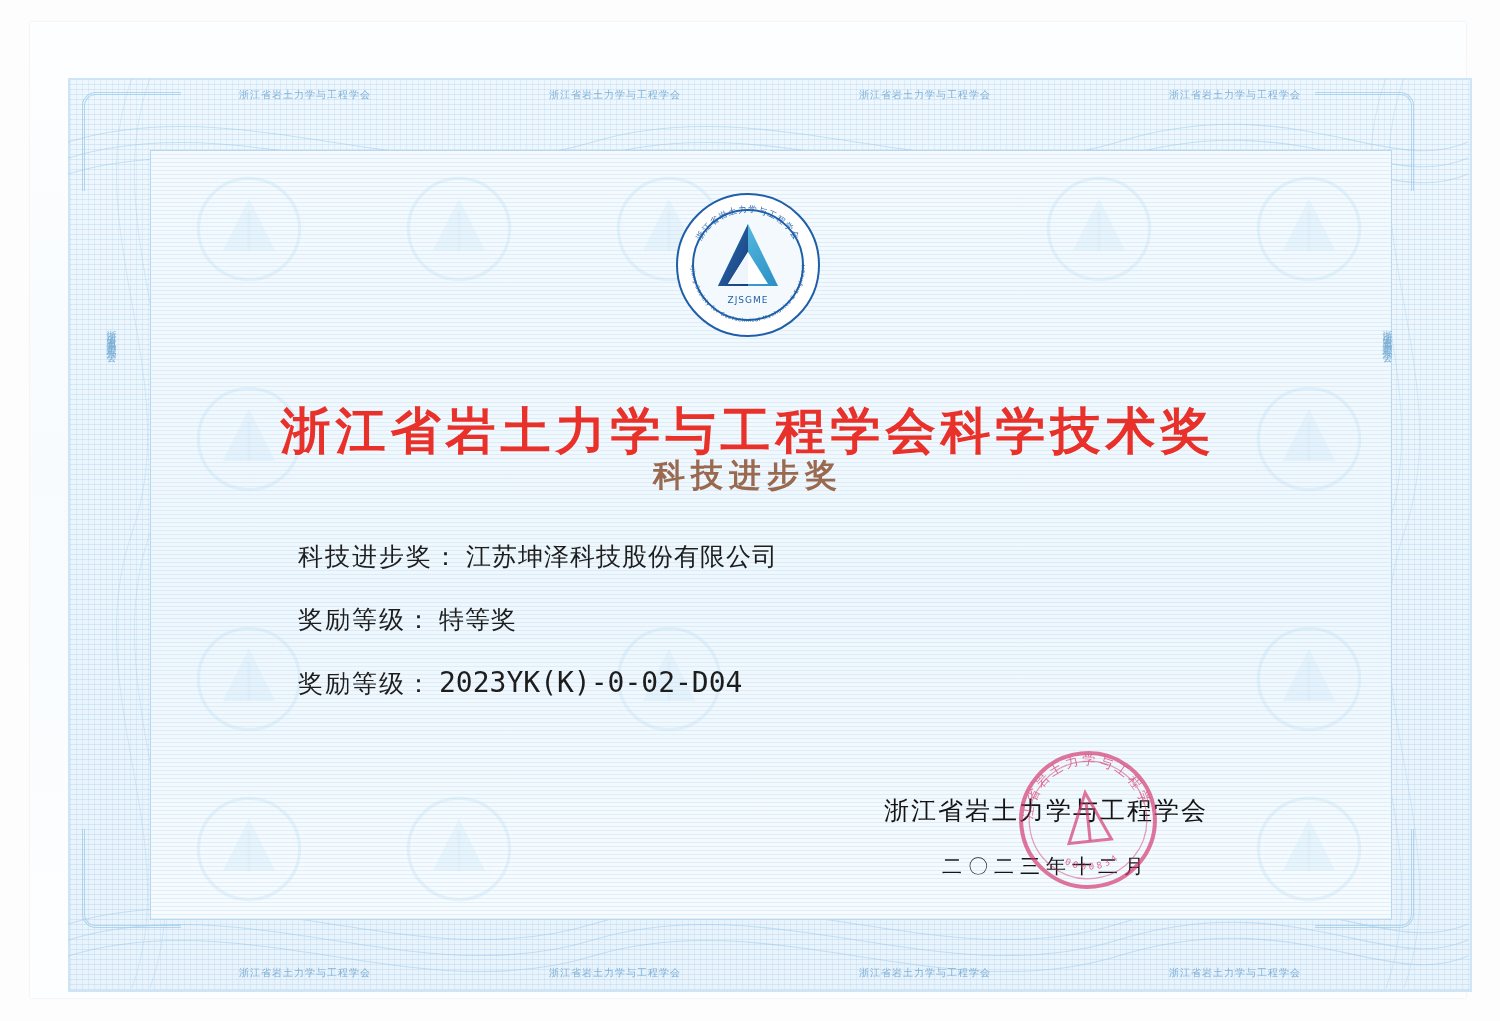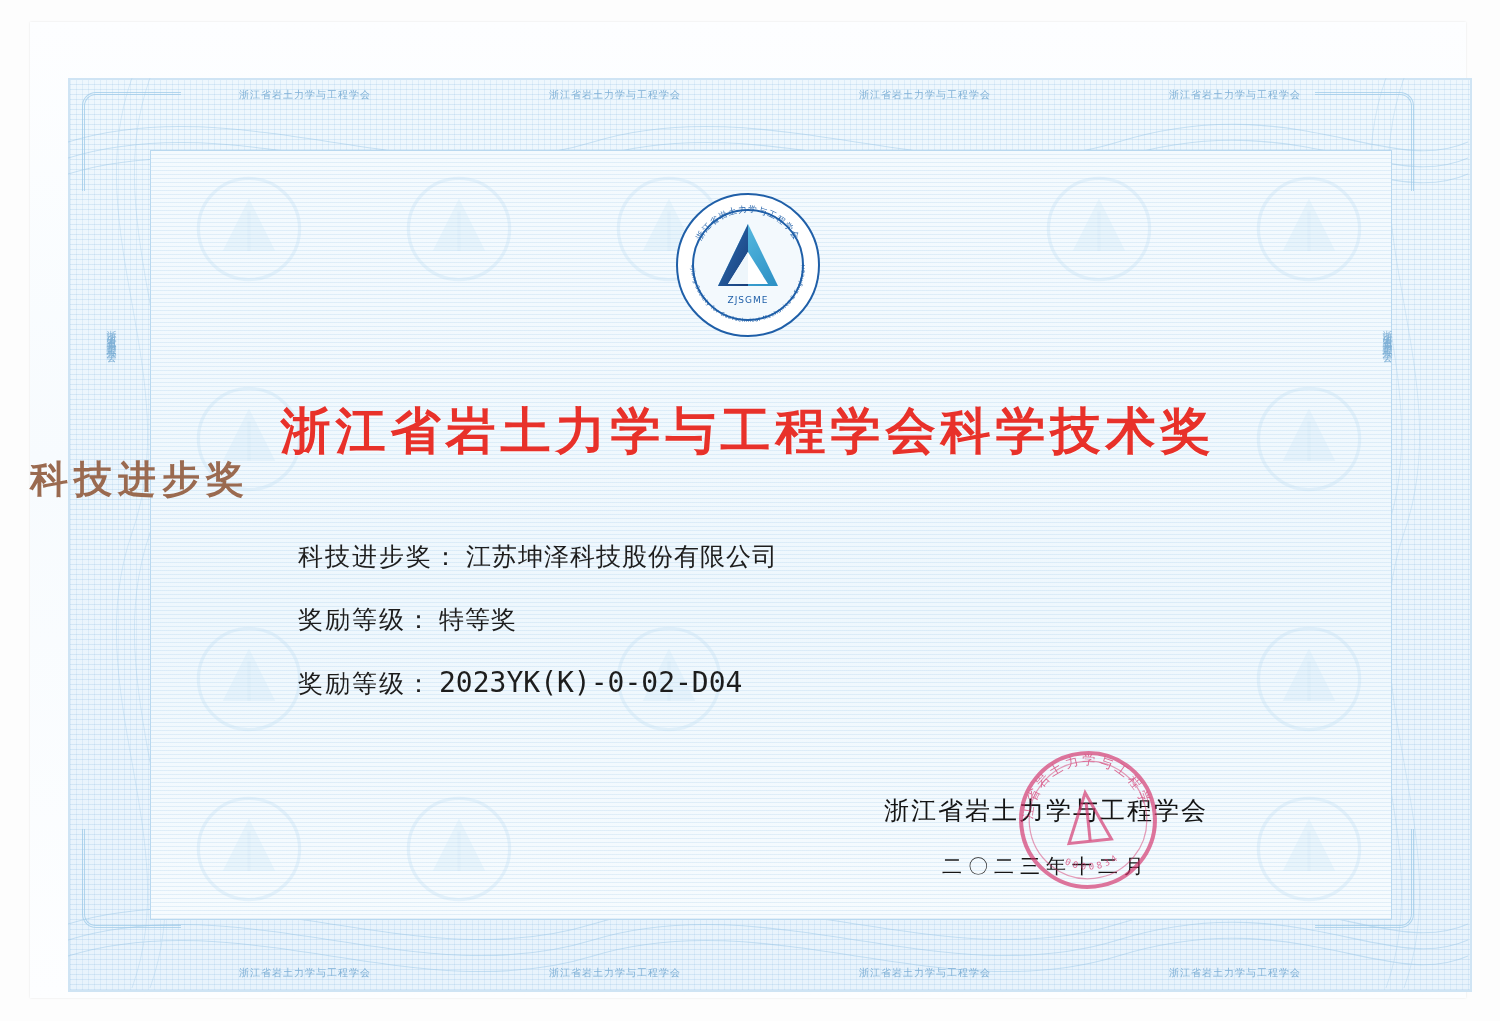--- a/index.html
+++ b/index.html
@@ -155,24 +155,24 @@
     letter-spacing: 5px;
     color: #e8312a;
     text-shadow: 0 1px 0 rgba(255,255,255,0.5);
     margin-top: 32px;
   }
   .sub-title {
     position: absolute;
     left: 0;
     right: 0;
     top: 432px;
-    text-align: left;
+    text-align: center;
     font-family: "DejaVu Serif", "Liberation Serif", serif;
     font-weight: bold;
-    font-size: 38px;
+    font-size: 32px;
     letter-spacing: 6px;
     color: #9a6a50;
   }
 
   
   .fields {
     position: absolute;
     left: 268px;
     top: 518px;
     width: 980px;

